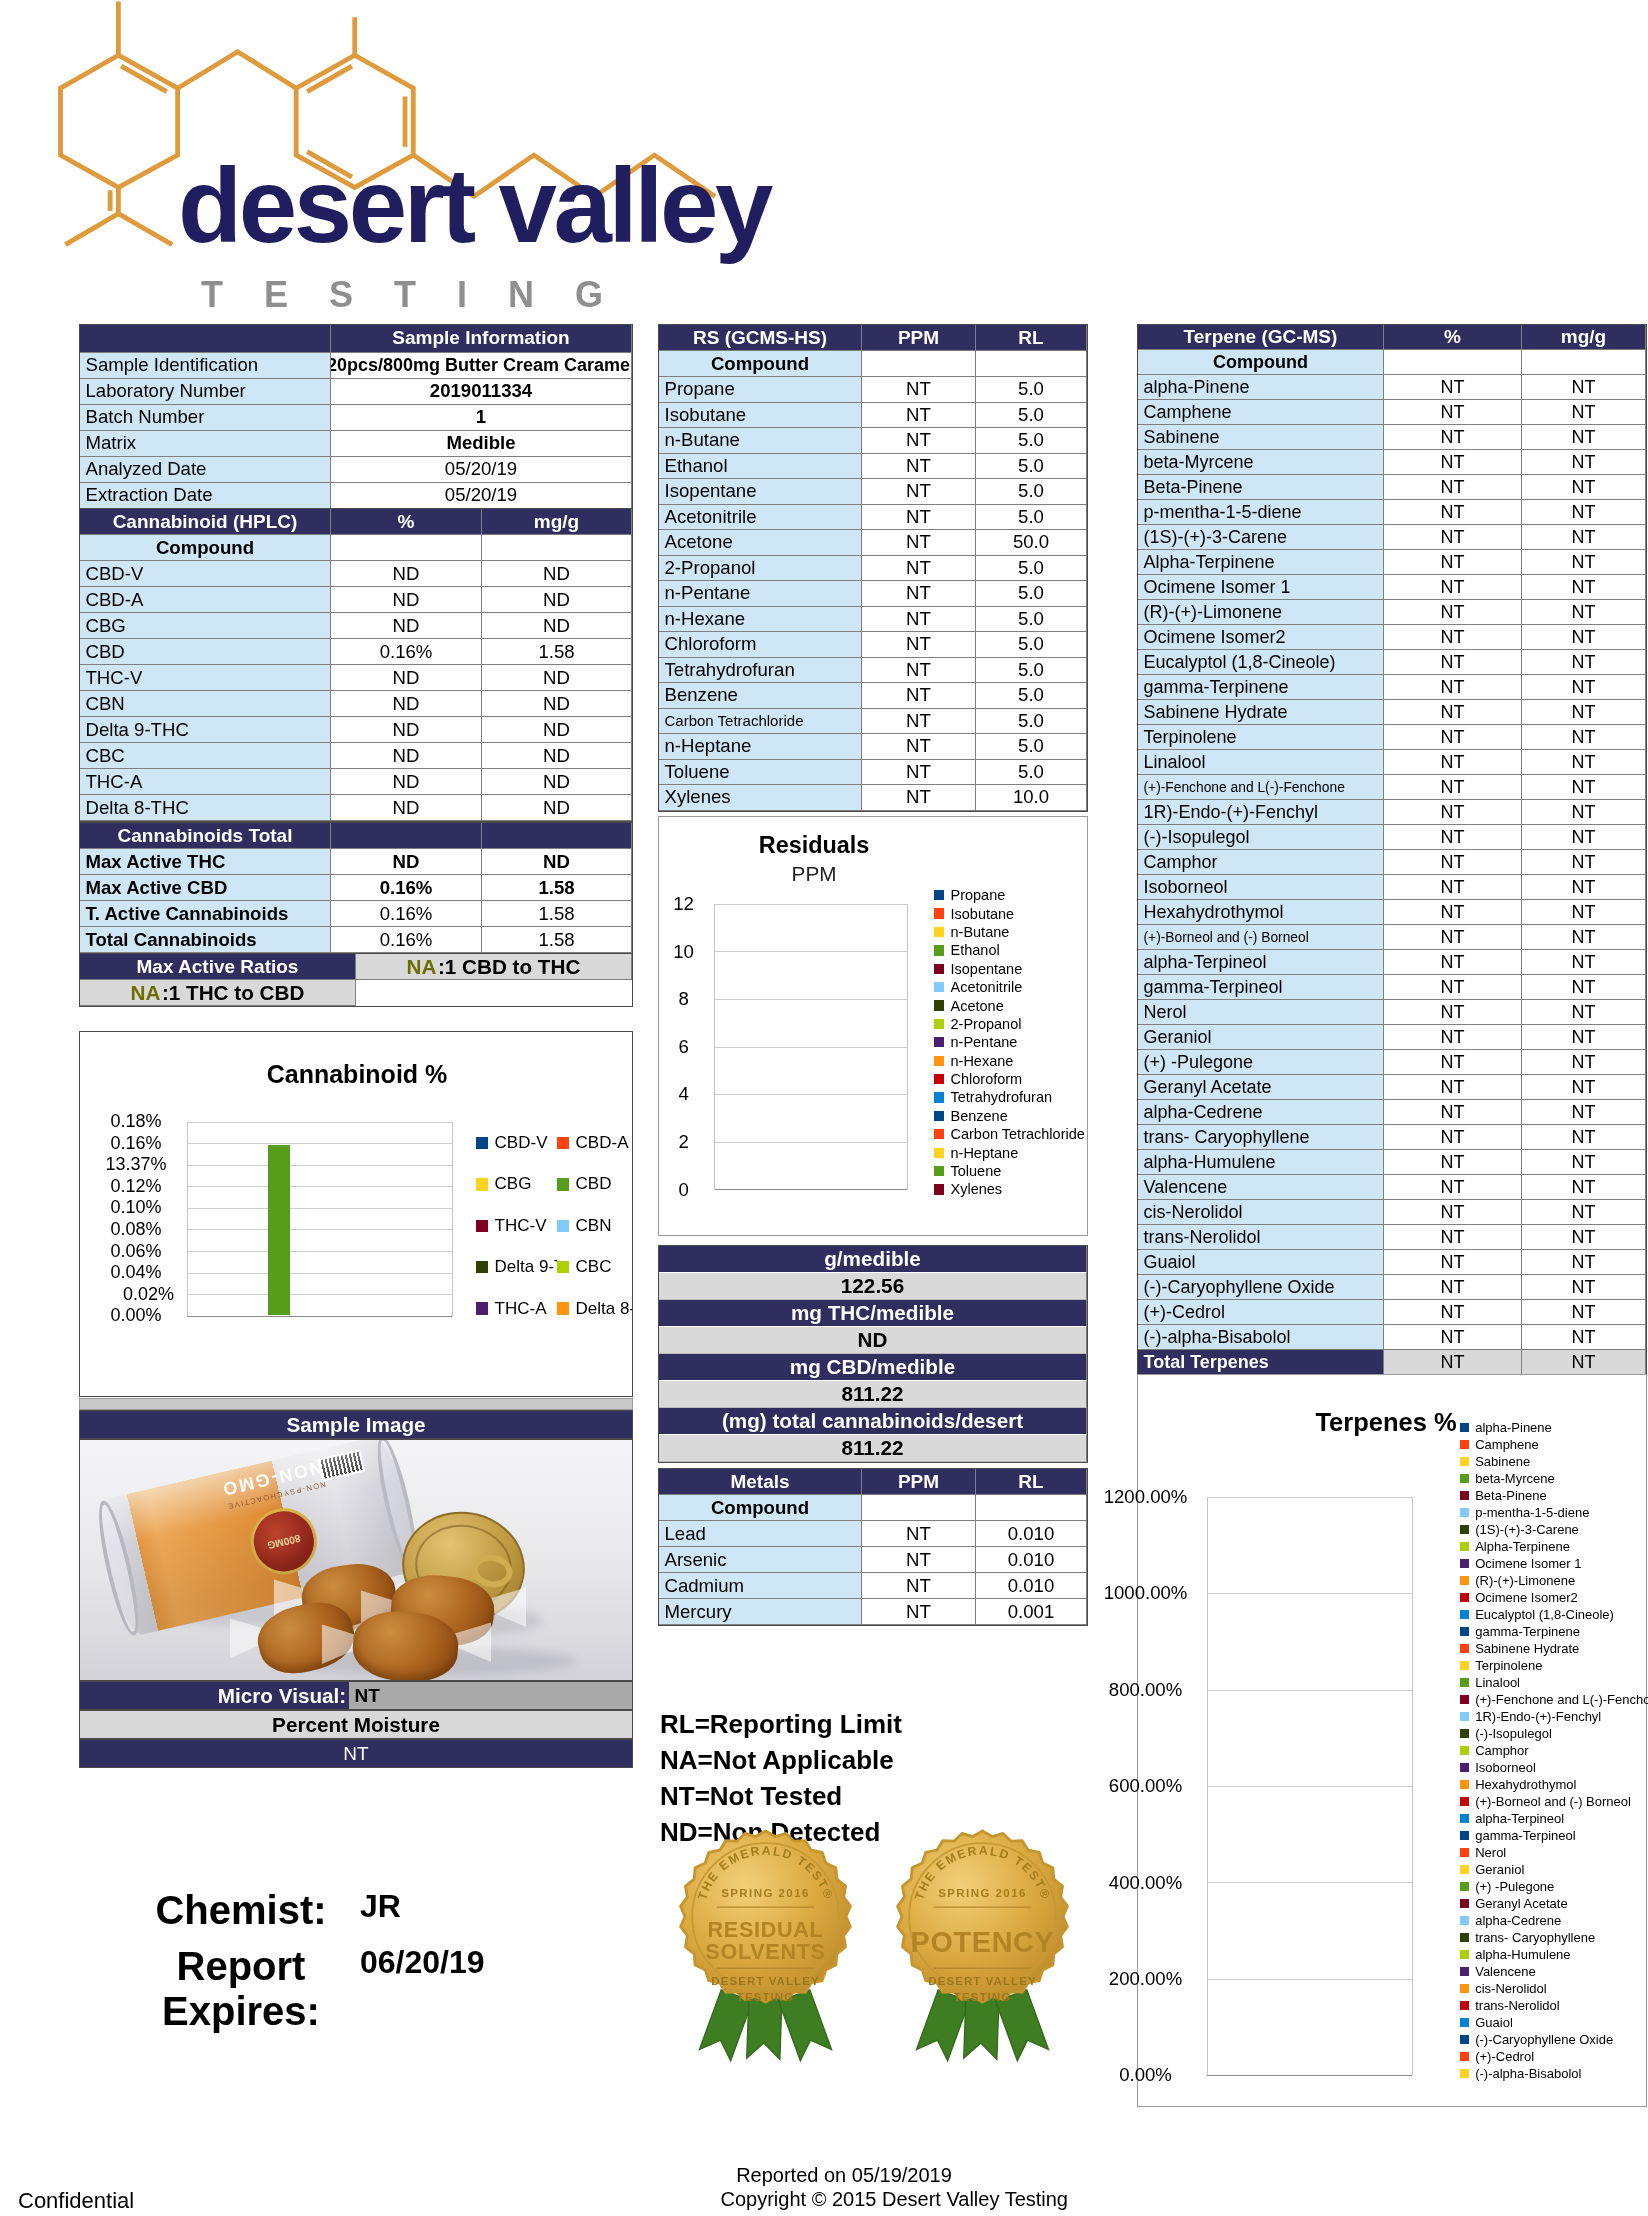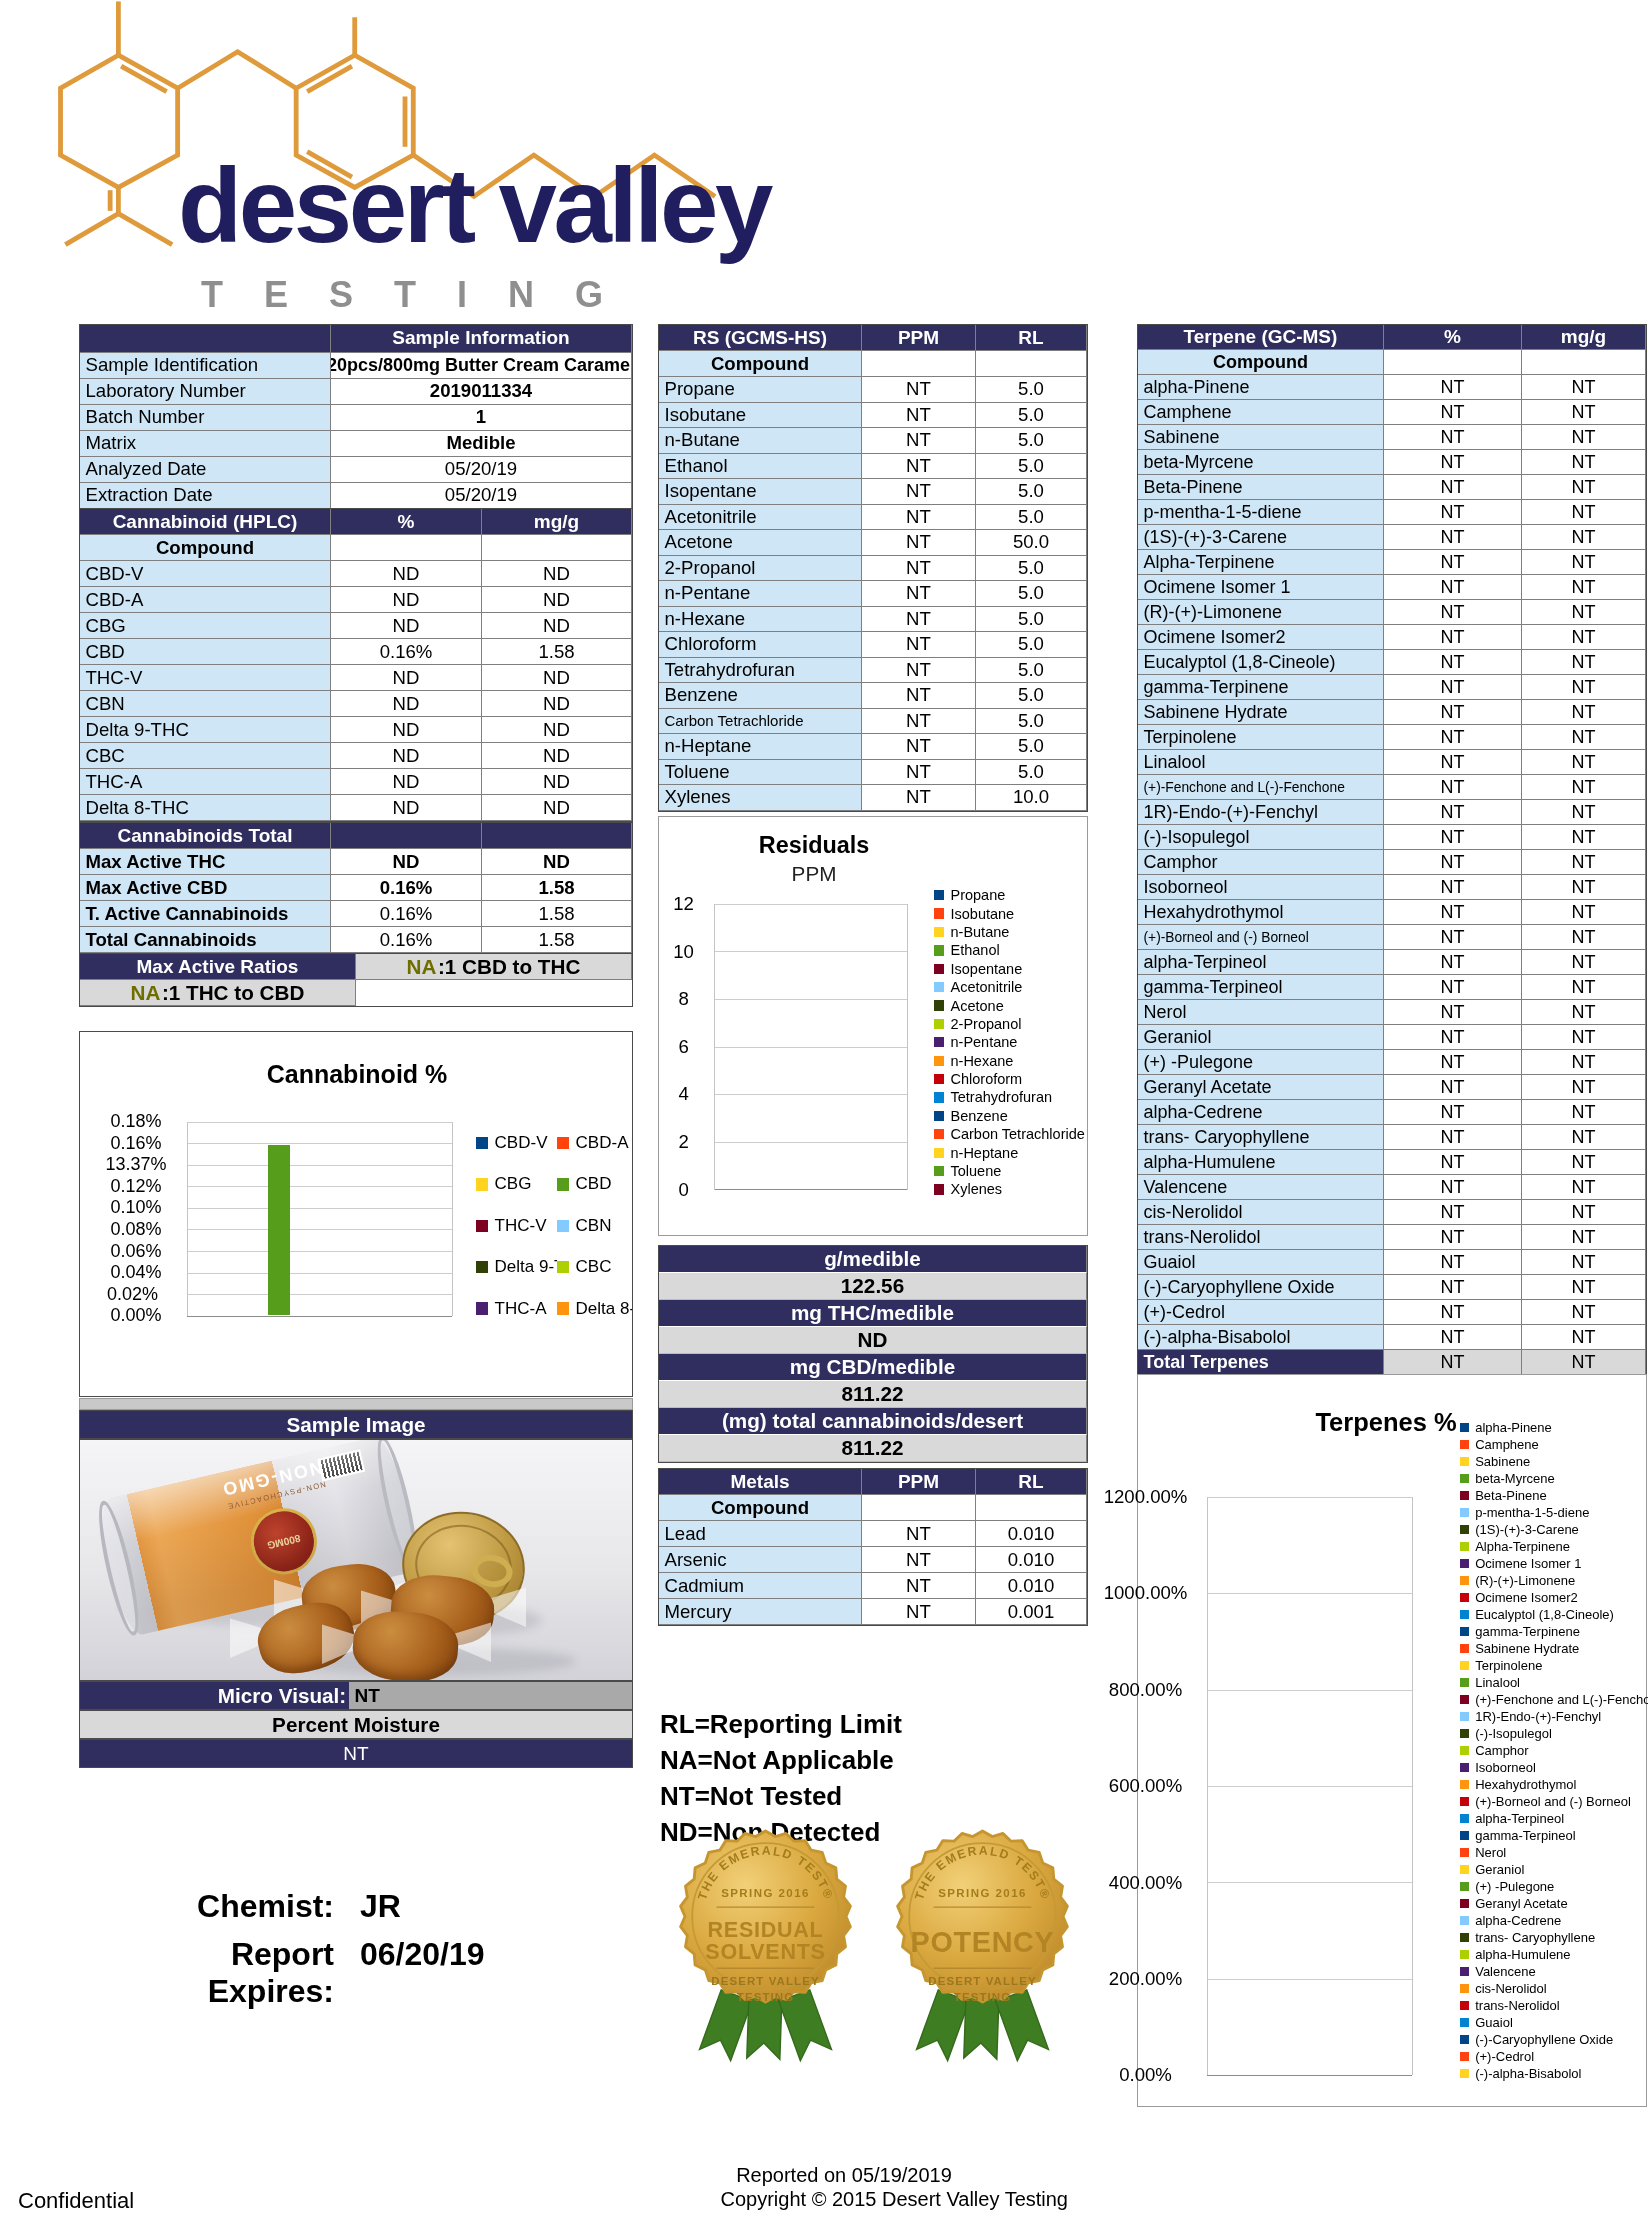--- a/index.html
+++ b/index.html
@@ -90,21 +90,21 @@
   #lid .ring{position:absolute;right:9.6px;top:36px;width:41px;height:32px;border-radius:50%;border:6.9px solid #cfae52;background:rgba(150,115,40,.25)}
   .candy{position:absolute;border-radius:44%;background:radial-gradient(circle at 35% 30%,#cb8d40,#a9611c 55%,#7c3f0c);box-shadow:inset 0 -5.5px 9.6px rgba(60,25,0,.35)}
   .wing{position:absolute;width:36px;height:44px;background:rgba(255,255,255,.55);filter:blur(0.7px)}
   .wing.l{clip-path:polygon(0 10%,100% 35%,100% 65%,0 100%)}
   .wing.r{clip-path:polygon(0 35%,100% 10%,100% 100%,0 65%)}
 
   
   #abbr{left:660px;top:1706px;width:386px;font-size:26px;font-weight:bold;line-height:36px}
   #chemist{left:148px;top:1888px;width:496px}
   .ch-row{display:flex;margin-bottom:11px}
-  .ch-l{width:186px;text-align:right;font-weight:bold;font-size:32px}
+  .ch-l{width:186px;text-align:center;font-weight:bold;font-size:40px}
   .ch-v{margin-left:26px;font-weight:bold;font-size:32px}
   #badges{left:647px;top:1823px;width:454px;height:289px;display:flex;gap:9.6px;justify-content:center}
   .b-arc{font-size:17px;font-weight:bold;fill:#a37c1c;letter-spacing:2.5px}
   .b-season{font-size:16px;fill:#a37c1c;text-anchor:middle;letter-spacing:2px;font-weight:bold}
   .b-title{font-size:30px;font-weight:bold;fill:#b28423;text-anchor:middle;letter-spacing:1px}
   .b-title.one{font-size:40px}
   .b-org{font-size:16px;fill:#9c771e;text-anchor:middle;letter-spacing:1.5px;font-weight:bold}
   #f-conf{left:18px;top:2188px;font-size:22px}
   #f-rep{left:620px;top:2164px;width:448px;text-align:center;font-size:20px}
   #f-cop{left:620px;top:2188px;width:448px;text-align:right;font-size:20px}
@@ -260,21 +260,21 @@
           <span>THC-A</span>
         </div>
         <div class="lg" style="height: 18px; font-size: 17px;">
           <span class="sw" style="width: 12.4px; height: 12.4px; background: rgb(255, 149, 14);"></span>
           <span>Delta 8-THC</span>
         </div>
       </div>
   <div class="gridline base" style="left: 107px; top: 284px; width: 265px;"></div>
       <div class="ytick" style="left: 14.5px; top: 273px; width: 83px; font-size: 18px;">0.00%</div>
       <div class="gridline" style="left: 107px; top: 262px; width: 265px;"></div>
-      <div class="ytick" style="left: 11px; top: 252px; width: 83px; font-size: 18px;">0.02%</div>
+      <div class="ytick" style="left: 27px; top: 252px; width: 83px; font-size: 18px;">0.02%</div>
       <div class="gridline" style="left: 107px; top: 241px; width: 265px;"></div>
       <div class="ytick" style="left: 14.5px; top: 230px; width: 83px; font-size: 18px;">0.04%</div>
       <div class="gridline" style="left: 107px; top: 219px; width: 265px;"></div>
       <div class="ytick" style="left: 14.5px; top: 209px; width: 83px; font-size: 18px;">0.06%</div>
       <div class="gridline" style="left: 107px; top: 197px; width: 265px;"></div>
       <div class="ytick" style="left: 14.5px; top: 187px; width: 83px; font-size: 18px;">0.08%</div>
       <div class="gridline" style="left: 107px; top: 176px; width: 265px;"></div>
       <div class="ytick" style="left: 14.5px; top: 165px; width: 83px; font-size: 18px;">0.10%</div>
       <div class="gridline" style="left: 107px; top: 154px; width: 265px;"></div>
       <div class="ytick" style="left: 14.5px; top: 144px; width: 83px; font-size: 18px;">0.12%</div>

